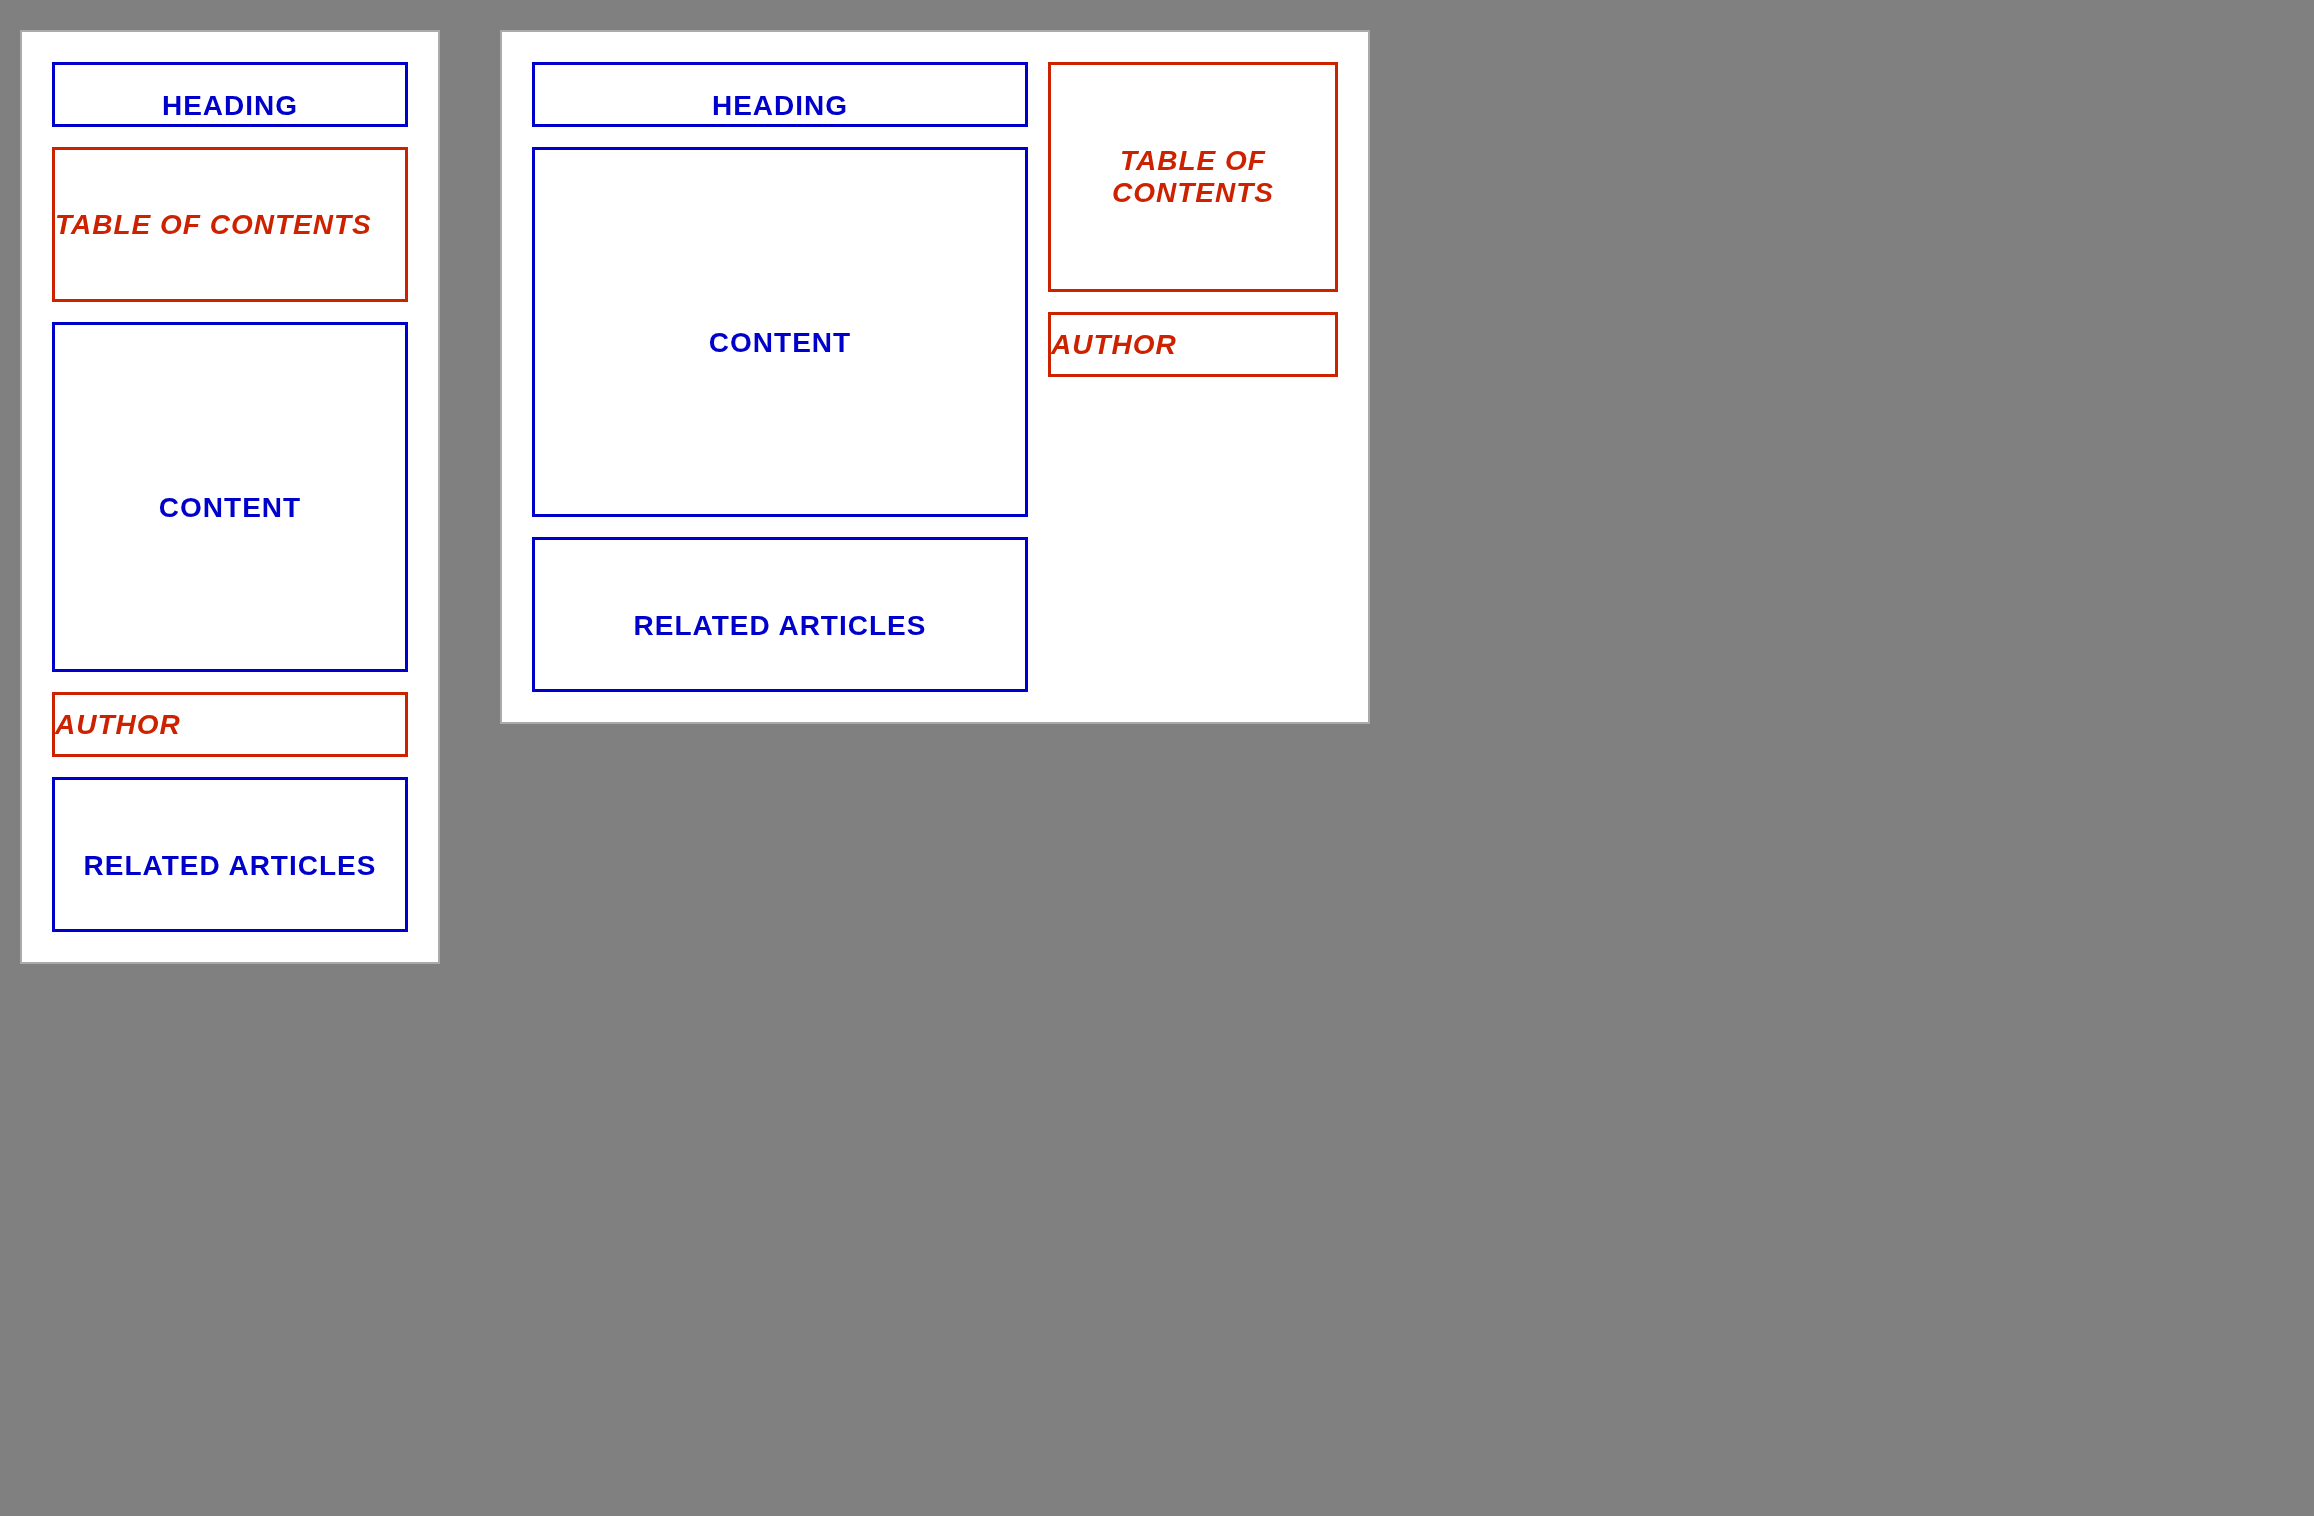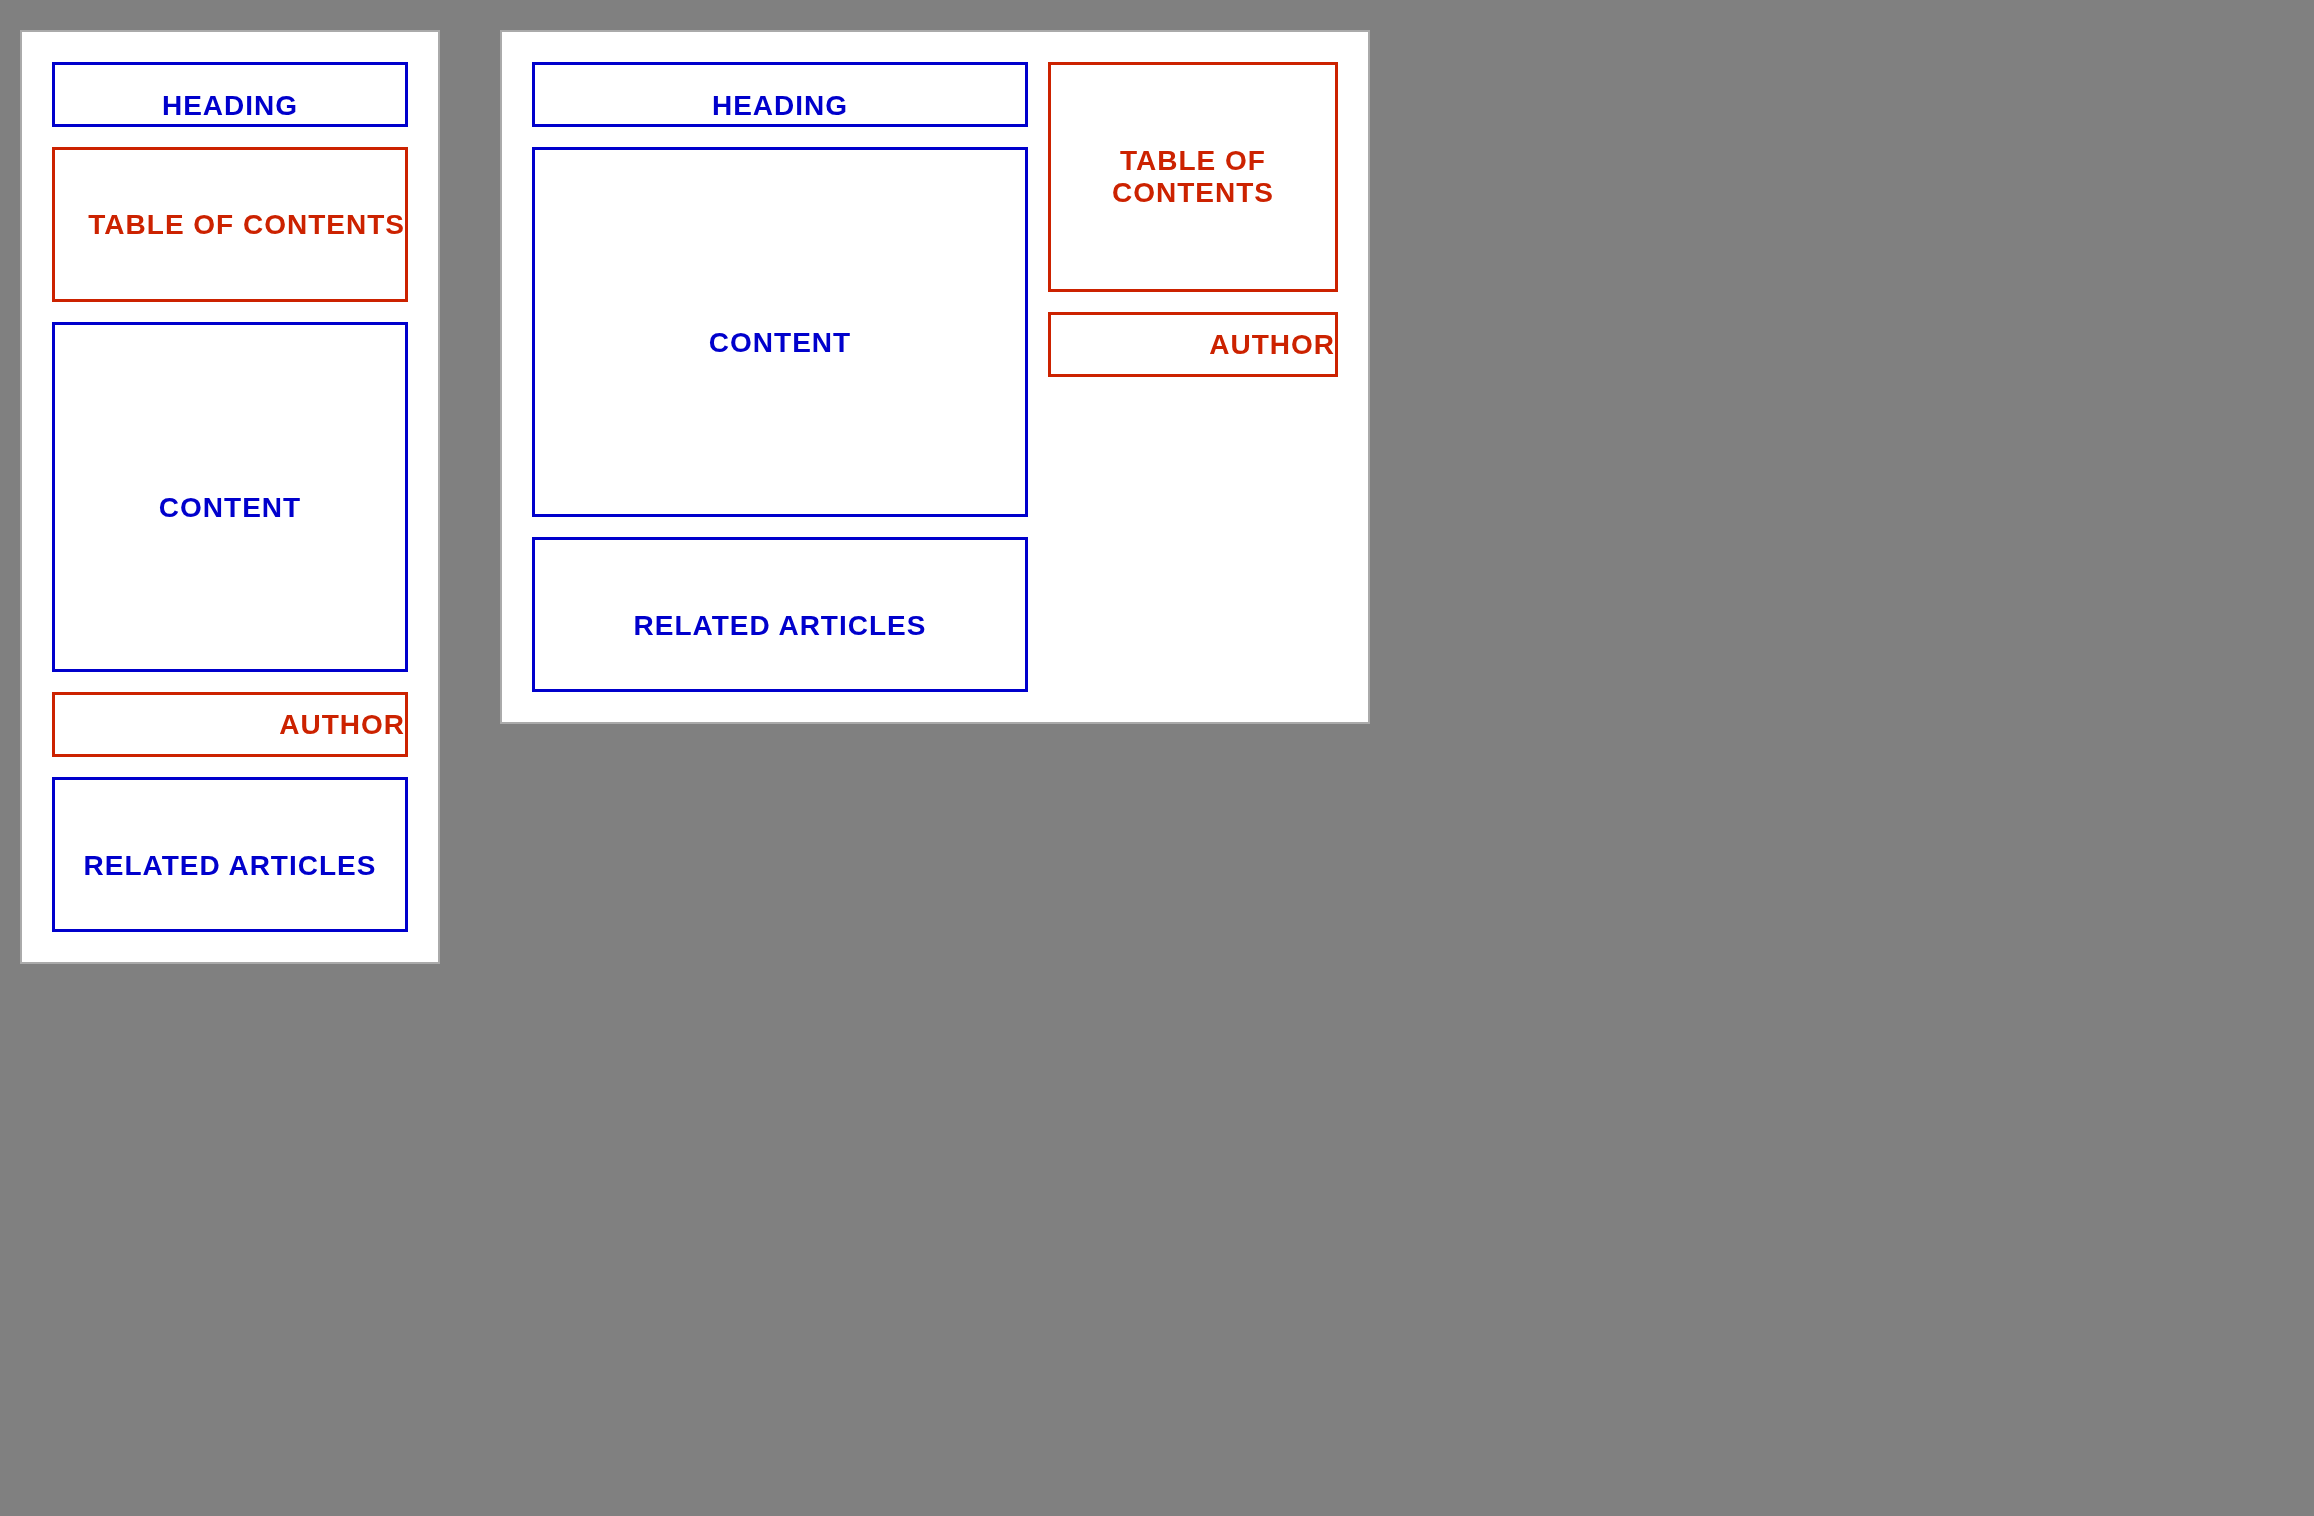--- a/index.html
+++ b/index.html
@@ -64,21 +64,22 @@
       border: 3px solid #0000cc;
       display: flex;
       align-items: center;
       justify-content: center;
     }
 
     .box-red {
       border: 3px solid #cc2200;
       display: flex;
       align-items: center;
-      justify-content: flex-end;
+      justify-content: flex-start;
+      font-style: italic;
     }
 
     .label-blue {
       color: #0000cc;
       font-family: Arial, sans-serif;
       font-weight: bold;
       font-size: 28px;
       letter-spacing: 1px;
       text-align: center;
       margin-top: 22px;

